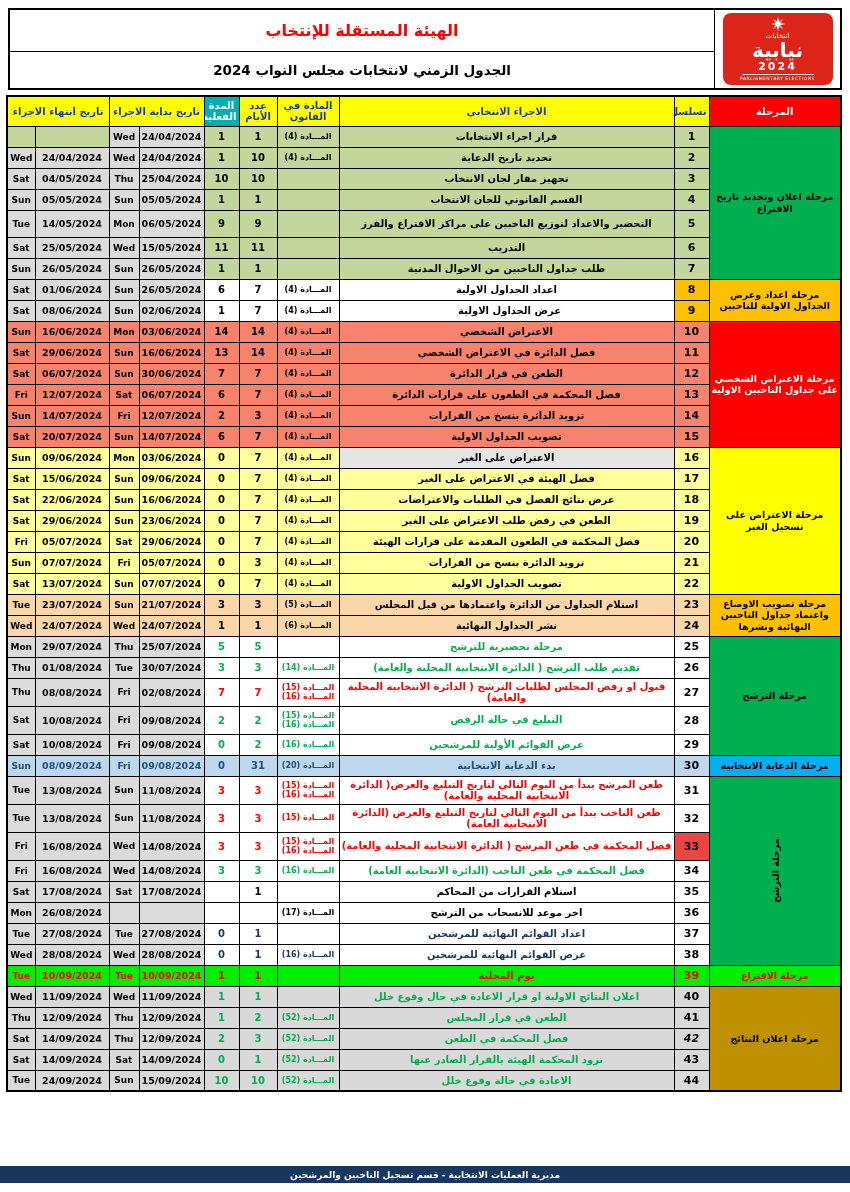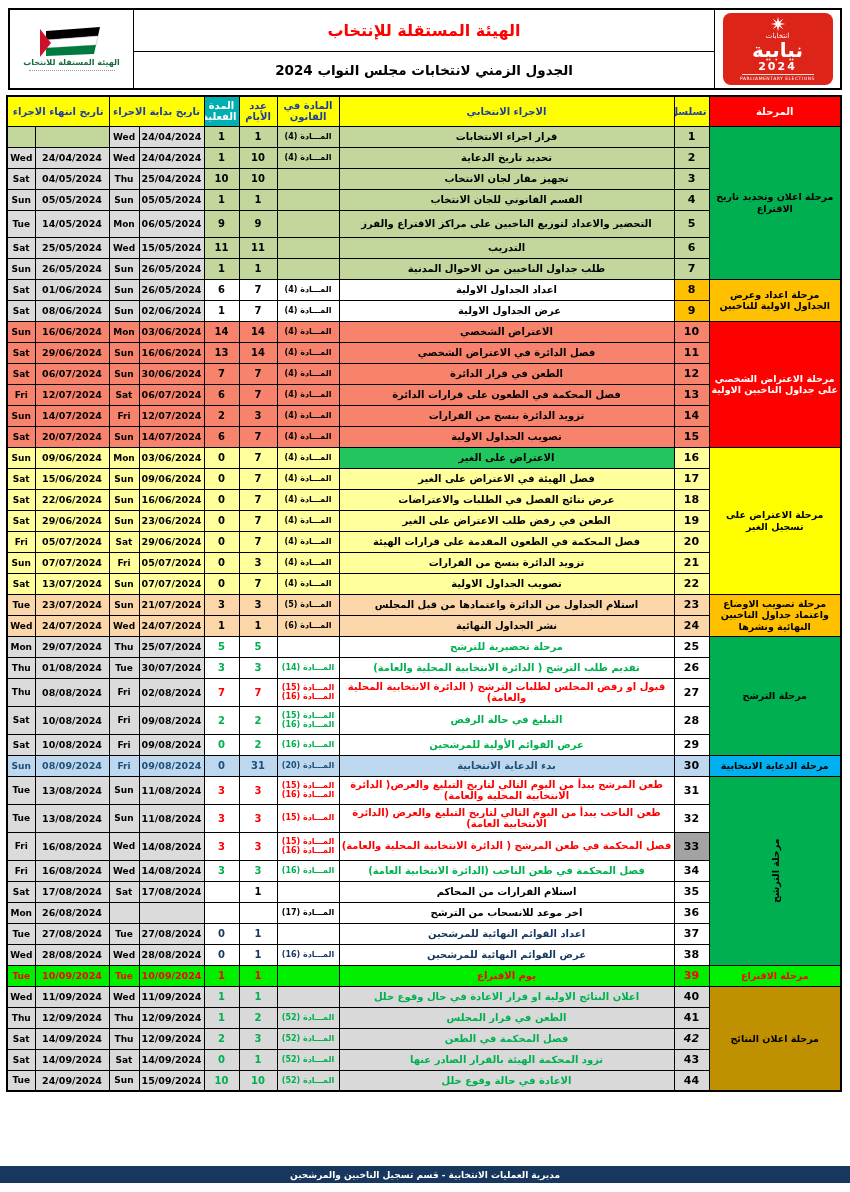--- a/index.html
+++ b/index.html
@@ -59,30 +59,20 @@
           <div class="b-top">انتخابات</div>
           <div class="b-main">نيابية</div>
           <div class="b-year">2024</div>
           <div class="b-div"></div>
           <div class="b-cap">PARLIAMENTARY ELECTIONS</div>
         </div>
       </div>
       <div class="hdr-center">
         <div class="title-row">الهيئة المستقلة للإنتخاب</div>
         <div class="subtitle-row">الجدول الزمني لانتخابات مجلس النواب 2024</div>
-      </div>
-      <div class="hdr-left">
-        <svg width="66" height="30" viewBox="0 0 64 30">
-          <polygon points="6,4 60,0 58,9 6,13" fill="#000000"></polygon>
-          <polygon points="6,13 58,9 56,18 6,21" fill="#ffffff" stroke="#aaaaaa" stroke-width="0.5"></polygon>
-          <polygon points="6,21 56,18 54,27 6,29" fill="#007A3D"></polygon>
-          <polygon points="0,2 11,16 0,30" fill="#CE1126"></polygon>
-        </svg>
-        <div class="iec-name">الهيئة المستقلة للانتخاب</div>
-        <div class="iec-dots"></div>
       </div>
     </div>
 
     <table class="sched">
       <colgroup>
         <col style="width:132px">
           <col style="width:35px">
           <col style="width:335px">
           <col style="width:62px">
         <col style="width:38px">
@@ -269,21 +259,21 @@
             <td class="c-days" style="background: rgb(248, 131, 108); color: rgb(0, 0, 0);">7</td>
             <td class="c-actual" style="background: rgb(248, 131, 108); color: rgb(0, 0, 0);">6</td>
             <td class="c-start-date" style="background: rgb(248, 131, 108); color: rgb(0, 0, 0);">14/07/2024</td>
             <td class="c-start-day" style="background: rgb(248, 131, 108); color: rgb(0, 0, 0);">Sun</td>
             <td class="c-end-date" style="background: rgb(248, 131, 108); color: rgb(0, 0, 0);">20/07/2024</td>
             <td class="c-end-day" style="background: rgb(248, 131, 108); color: rgb(0, 0, 0);">Sat</td>
           </tr>
           <tr>
             <td rowspan="7" class="phase" style="background: rgb(255, 255, 0); color: rgb(0, 0, 0);"><span>مرحلة الاعتراض على تسجيل الغير</span></td>
             <td class="c-serial" style="background: rgb(255, 255, 156); color: rgb(0, 0, 0);">16</td>
-            <td class="c-procedure" style="background: #22c55e; color: rgb(0, 0, 0);">الاعتراض على الغير</td>
+            <td class="c-procedure" style="background: #e5e5e5; color: rgb(0, 0, 0);">الاعتراض على الغير</td>
             <td class="c-article" style="background: rgb(255, 255, 156); color: rgb(0, 0, 0);">المـــادة (4)</td>
             <td class="c-days" style="background: rgb(255, 255, 156); color: rgb(0, 0, 0);">7</td>
             <td class="c-actual" style="background: rgb(255, 255, 156); color: rgb(0, 0, 0);">0</td>
             <td class="c-start-date" style="background: rgb(255, 255, 156); color: rgb(0, 0, 0);">03/06/2024</td>
             <td class="c-start-day" style="background: rgb(255, 255, 156); color: rgb(0, 0, 0);">Mon</td>
             <td class="c-end-date" style="background: rgb(255, 255, 156); color: rgb(0, 0, 0);">09/06/2024</td>
             <td class="c-end-day" style="background: rgb(255, 255, 156); color: rgb(0, 0, 0);">Sun</td>
           </tr>
           <tr>
             <td class="c-serial" style="background: rgb(255, 255, 156); color: rgb(0, 0, 0);">17</td>
@@ -462,21 +452,21 @@
             <td class="c-procedure" style="background: rgb(255, 255, 255); color: rgb(255, 0, 0); margin-top: 16px;">طعن الناخب يبدأ من اليوم التالي لتاريخ التبليغ والعرض (الدائرة الانتخابية العامة)</td>
             <td class="c-article" style="background: rgb(255, 255, 255); color: rgb(255, 0, 0);">المـــادة (15)</td>
             <td class="c-days" style="background: rgb(255, 255, 255); color: rgb(255, 0, 0);">3</td>
             <td class="c-actual" style="background: rgb(255, 255, 255); color: rgb(255, 0, 0);">3</td>
             <td class="c-start-date" style="background: rgb(219, 219, 219); color: rgb(0, 0, 0);">11/08/2024</td>
             <td class="c-start-day" style="background: rgb(219, 219, 219); color: rgb(0, 0, 0);">Sun</td>
             <td class="c-end-date" style="background: rgb(219, 219, 219); color: rgb(0, 0, 0);">13/08/2024</td>
             <td class="c-end-day" style="background: rgb(219, 219, 219); color: rgb(0, 0, 0);">Tue</td>
           </tr>
           <tr style="height: 28px;">
-            <td class="c-serial" style="background: #a3a3a3; color: rgb(0, 0, 0); text-align: center;">33</td>
+            <td class="c-serial" style="background: #ef4444; color: rgb(0, 0, 0); text-align: center;">33</td>
             <td class="c-procedure" style="background: rgb(255, 255, 255); color: rgb(255, 0, 0);">فصل المحكمة في طعن المرشح ( الدائرة الانتخابية المحلية والعامة)</td>
             <td class="c-article" style="background: rgb(255, 255, 255); color: rgb(255, 0, 0);">المـــادة (15)
 المـــادة (16)</td>
             <td class="c-days" style="background: rgb(255, 255, 255); color: rgb(255, 0, 0);">3</td>
             <td class="c-actual" style="background: rgb(255, 255, 255); color: rgb(255, 0, 0);">3</td>
             <td class="c-start-date" style="background: rgb(219, 219, 219); color: rgb(0, 0, 0);">14/08/2024</td>
             <td class="c-start-day" style="background: rgb(219, 219, 219); color: rgb(0, 0, 0);">Wed</td>
             <td class="c-end-date" style="background: rgb(219, 219, 219); color: rgb(0, 0, 0);">16/08/2024</td>
             <td class="c-end-day" style="background: rgb(219, 219, 219); color: rgb(0, 0, 0);">Fri</td>
           </tr>
@@ -531,21 +521,21 @@
             <td class="c-days" style="background: rgb(255, 255, 255); color: rgb(23, 55, 94);">1</td>
             <td class="c-actual" style="background: rgb(255, 255, 255); color: rgb(23, 55, 94);">0</td>
             <td class="c-start-date" style="background: rgb(219, 219, 219); color: rgb(0, 0, 0);">28/08/2024</td>
             <td class="c-start-day" style="background: rgb(219, 219, 219); color: rgb(0, 0, 0);">Wed</td>
             <td class="c-end-date" style="background: rgb(219, 219, 219); color: rgb(0, 0, 0);">28/08/2024</td>
             <td class="c-end-day" style="background: rgb(219, 219, 219); color: rgb(0, 0, 0);">Wed</td>
           </tr>
           <tr>
             <td rowspan="1" class="phase" style="background: rgb(0, 239, 0); color: rgb(255, 0, 0);"><span>مرحلة الاقتراع</span></td>
             <td class="c-serial" style="background: rgb(0, 239, 0); color: rgb(255, 0, 0);">39</td>
-            <td class="c-procedure" style="background: rgb(0, 239, 0); color: rgb(255, 0, 0);">يوم الاقتراع</td>
+            <td class="c-procedure" style="background: rgb(0, 239, 0); color: rgb(255, 0, 0);">يوم المحلية</td>
             <td class="c-article" style="background: rgb(0, 239, 0); color: rgb(255, 0, 0);"></td>
             <td class="c-days" style="background: rgb(0, 239, 0); color: rgb(255, 0, 0);">1</td>
             <td class="c-actual" style="background: rgb(0, 239, 0); color: rgb(255, 0, 0);">1</td>
             <td class="c-start-date" style="background: rgb(0, 239, 0); color: rgb(255, 0, 0);">10/09/2024</td>
             <td class="c-start-day" style="background: rgb(0, 239, 0); color: rgb(255, 0, 0);">Tue</td>
             <td class="c-end-date" style="background: rgb(0, 239, 0); color: rgb(255, 0, 0);">10/09/2024</td>
             <td class="c-end-day" style="background: rgb(0, 239, 0); color: rgb(255, 0, 0);">Tue</td>
           </tr>
           <tr>
             <td rowspan="5" class="phase" style="background: rgb(191, 144, 0); color: rgb(0, 0, 0);"><span>مرحلة اعلان النتائج</span></td>

